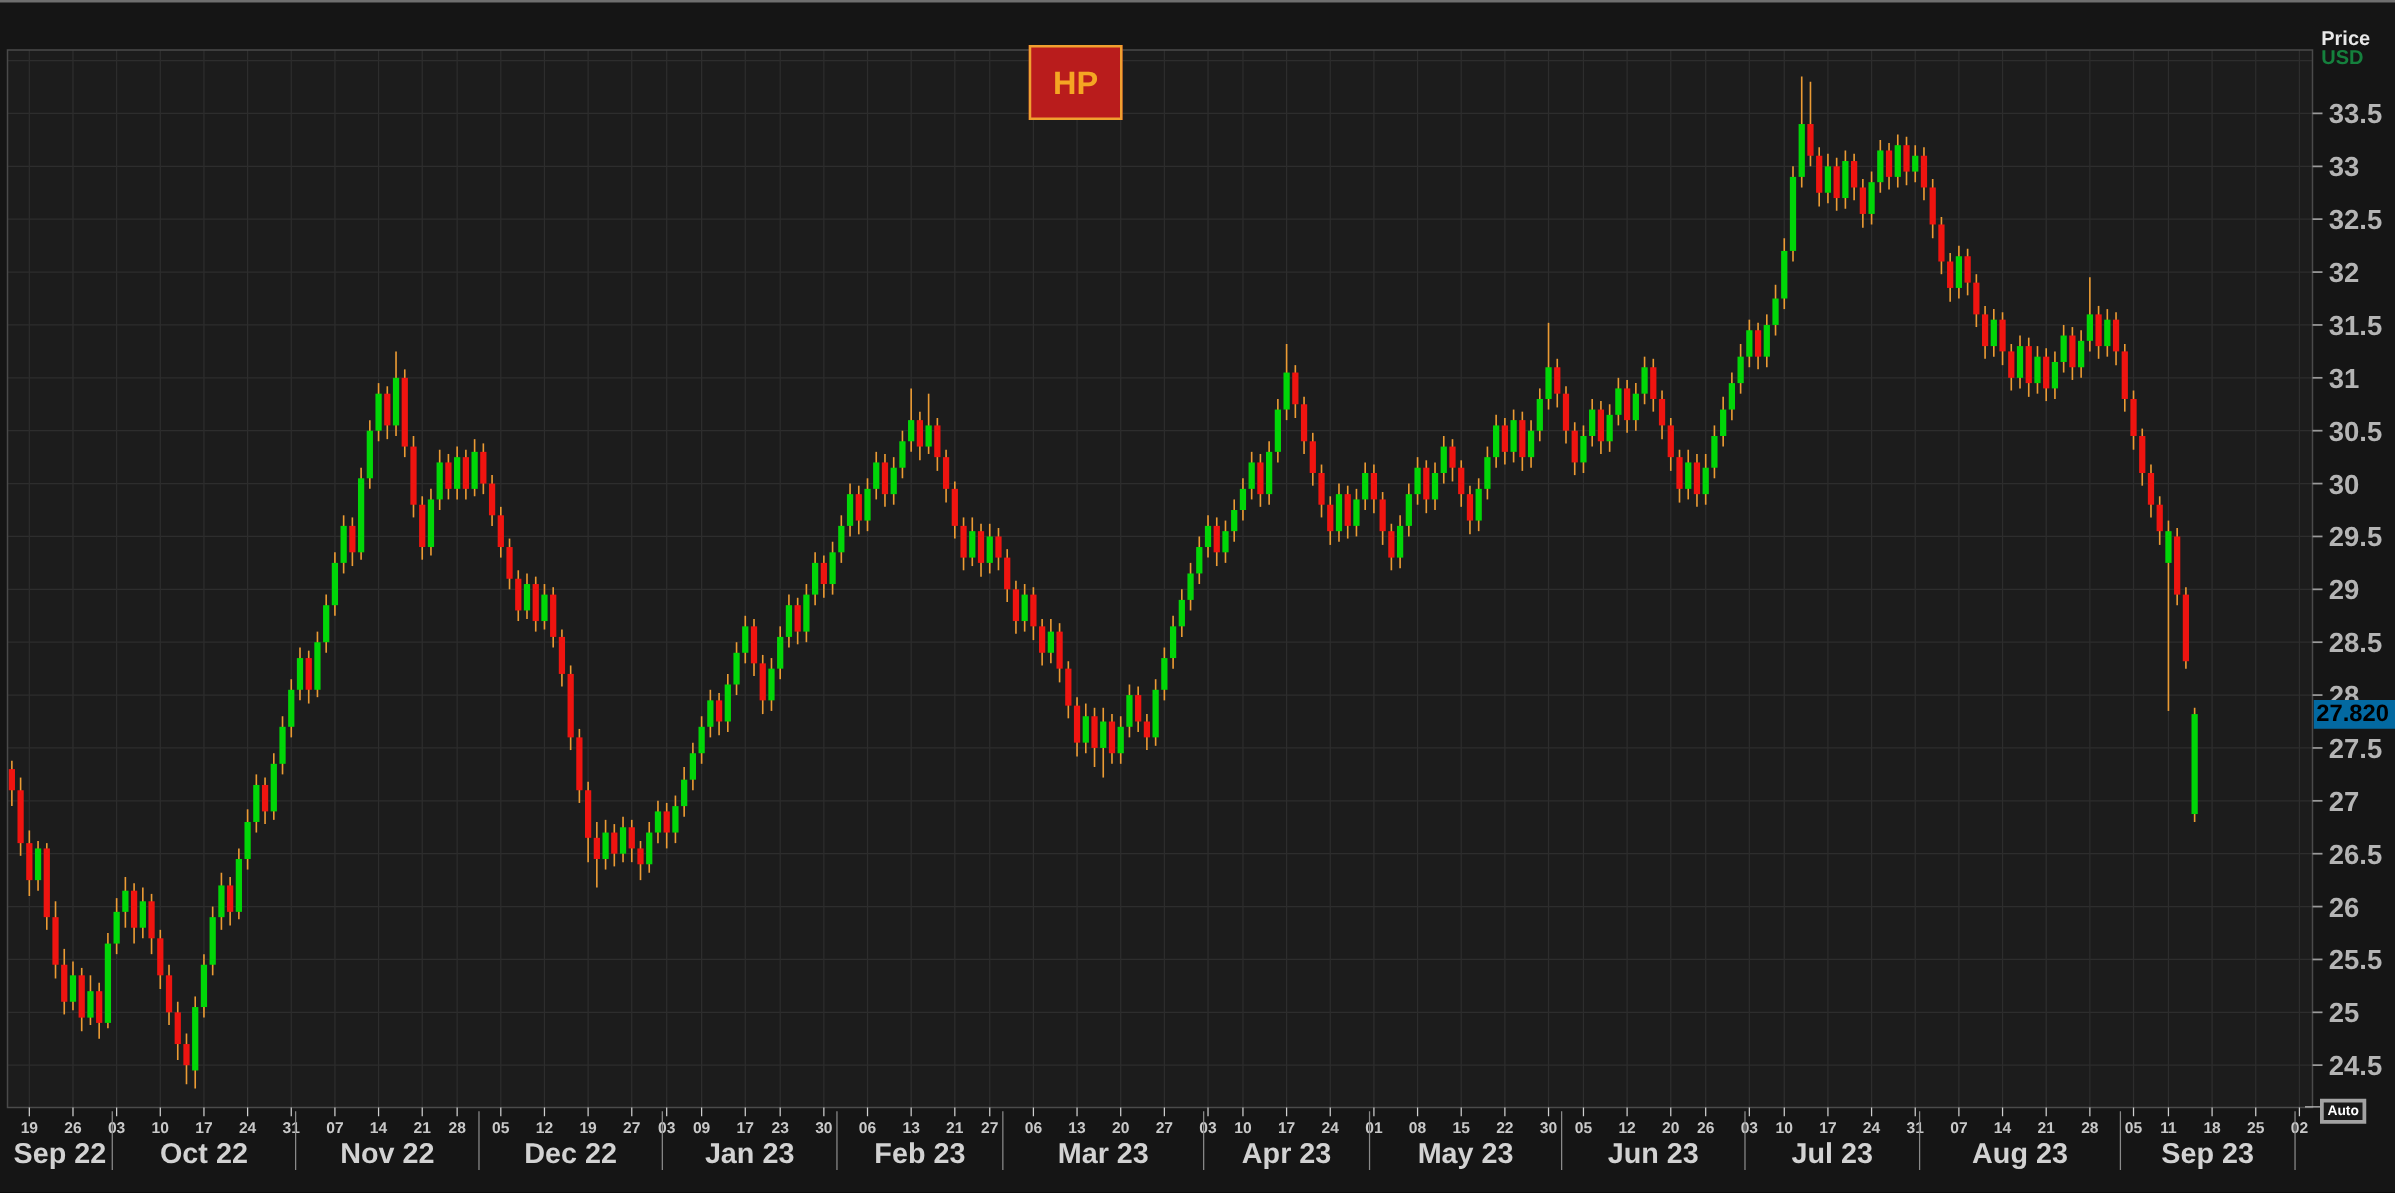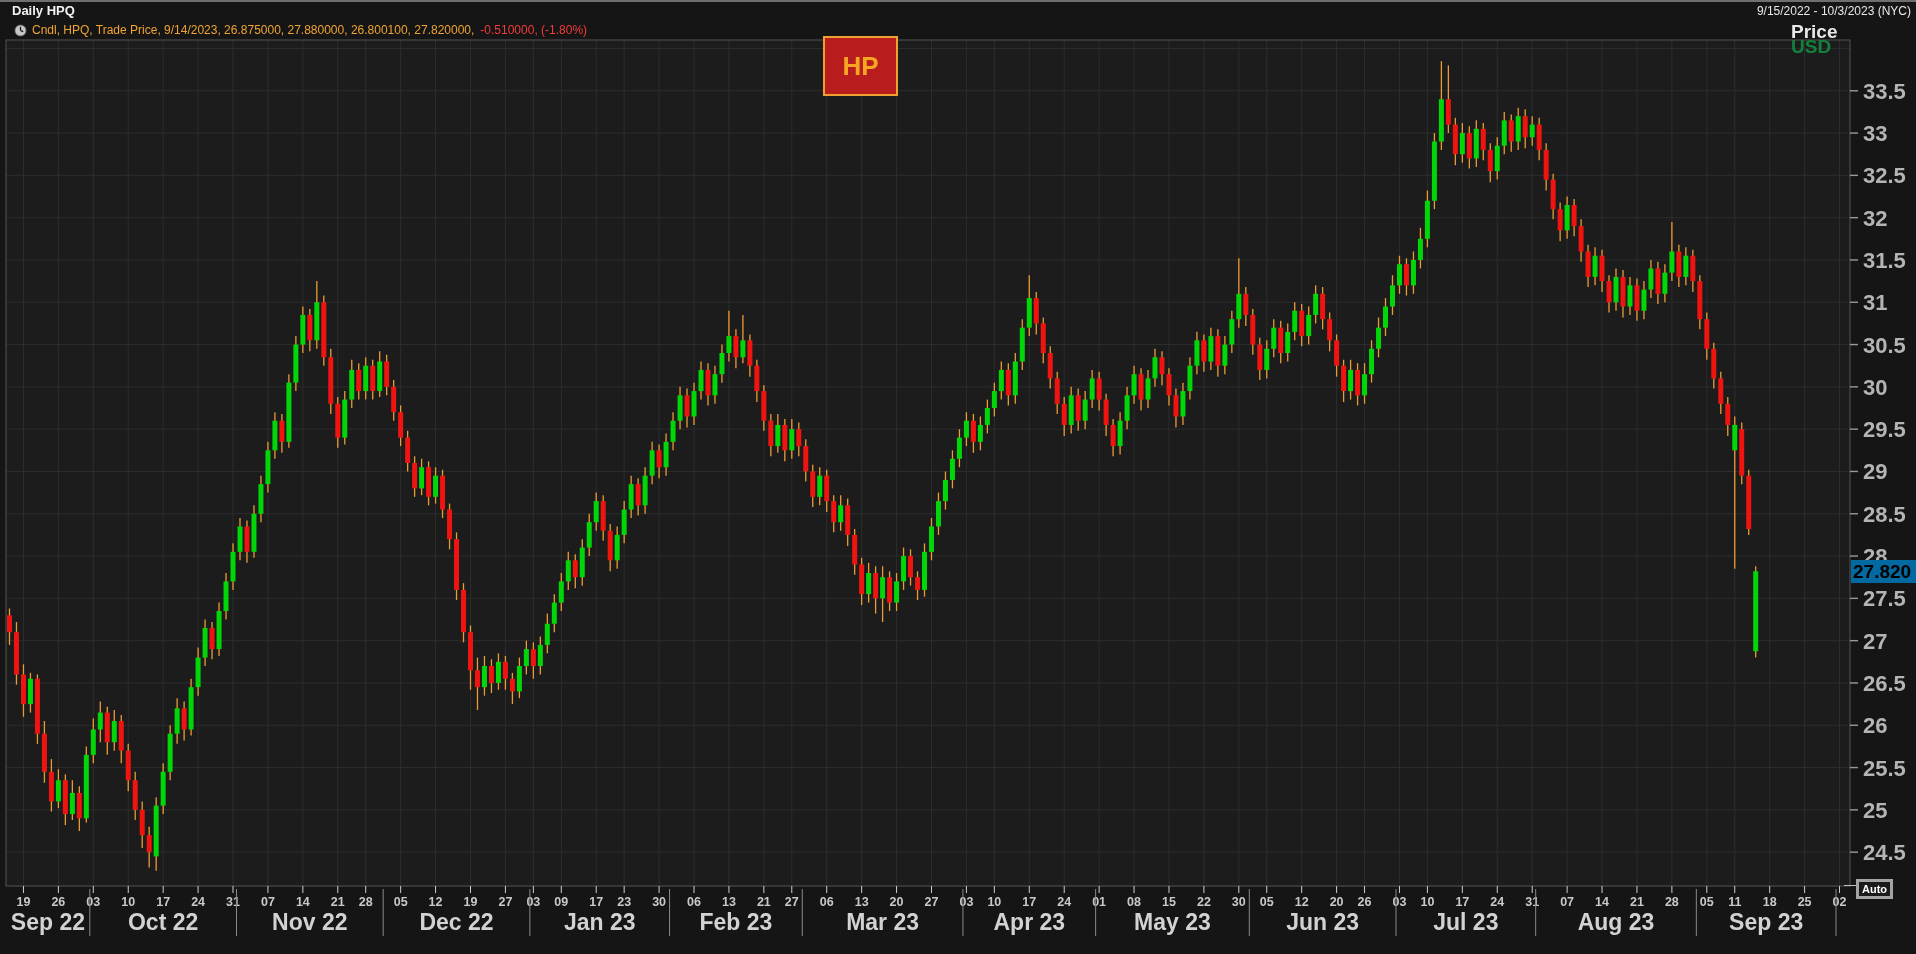--- a/index.html
+++ b/index.html
@@ -4,51 +4,38 @@
 <style>
   html,body{margin:0;padding:0;background:#000;}
   #win{position:relative;width:1916px;height:954px;background:#151515;overflow:hidden;
        font-family:"Liberation Sans",sans-serif;border-top:2px solid #6f6f6f;box-sizing:border-box;}
   #titlebar{position:absolute;left:0;top:0;width:1916px;height:18px;}
   #title{position:absolute;left:12px;top:1px;font-size:13px;font-weight:bold;color:#f2f2f2;}
   #daterange{position:absolute;right:5px;top:2px;font-size:12px;color:#e8e8e8;}
   #legend{position:absolute;left:14px;top:20px;height:16px;display:flex;align-items:center;font-size:12px;white-space:nowrap;z-index:5;}
   #legend .amber{color:#f0a432;margin-left:5px;}
   #legend .red{color:#f43b3b;margin-left:6px;}
-  #pricehead{position:absolute;left:1791px;top:22px;line-height:15px;font-size:19px;font-weight:bold;z-index:5;}
+  #pricehead{position:absolute;left:1857px;top:22px;line-height:15px;font-size:16px;font-weight:bold;z-index:5;}
   #pricehead .p{color:#e8e8e8;}
   #pricehead .u{color:#15803d;}
   #chart-svg{position:absolute;left:0;top:0;z-index:1;}
   #chart-svg text{font-family:"Liberation Sans",sans-serif;}
   #tag{position:absolute;left:1851px;top:558px;width:65px;height:23px;background:#0369a1;color:#000;
        font-size:19px;font-weight:bold;line-height:23px;padding-left:2px;box-sizing:border-box;z-index:6;}
   #hpbox{position:absolute;left:823px;top:34px;width:71px;height:56px;border:2px solid #f0a030;background:#b91c1c;
        color:#f5a623;font-size:26px;font-weight:bold;display:flex;align-items:center;justify-content:center;z-index:4;}
   #autobtn{position:absolute;left:1856px;top:877px;border:3px solid #a3a3a3;background:#1a1a1a;color:#fff;
        font-size:11px;font-weight:bold;padding:0 3px;line-height:14px;z-index:6;}
   #autoline{position:absolute;left:1844px;top:883px;width:12px;height:1px;background:#c0c0c0;z-index:6;}
 </style>
 </head>
 <body>
 
 <div id="win">
-  <div id="titlebar">
-    <span id="title">Daily HPQ</span>
-    <span id="daterange">9/15/2022 - 10/3/2023 (NYC)</span>
-  </div>
 
-  <div id="legend">
-    <svg width="13" height="13" viewBox="0 0 13 13">
-      <circle cx="6.5" cy="6.5" r="5.6" fill="#c8c8c8" stroke="#555" stroke-width="0.8"></circle>
-      <line x1="6.5" y1="6.5" x2="6.5" y2="2.8" stroke="#111" stroke-width="1.3"></line>
-      <line x1="6.5" y1="6.5" x2="9.2" y2="7.6" stroke="#111" stroke-width="1.3"></line>
-    </svg>
-    <span class="amber">Cndl, HPQ, Trade Price,  9/14/2023, 26.875000, 27.880000, 26.800100, 27.820000,</span>
-    <span class="red">-0.510000, (-1.80%)</span>
-  </div>
 
   <div id="pricehead">
     <div class="p">Price</div>
     <div class="u">USD</div>
   </div>
 
   <svg id="chart-svg" width="1916" height="954">
       <rect x="6" y="38" width="1844" height="846" fill="#1c1c1c"></rect>
       <g>
         <line x1="6" y1="850.1600000000001" x2="1850" y2="850.1600000000001" stroke="#2d2d2d" stroke-width="1"></line>

